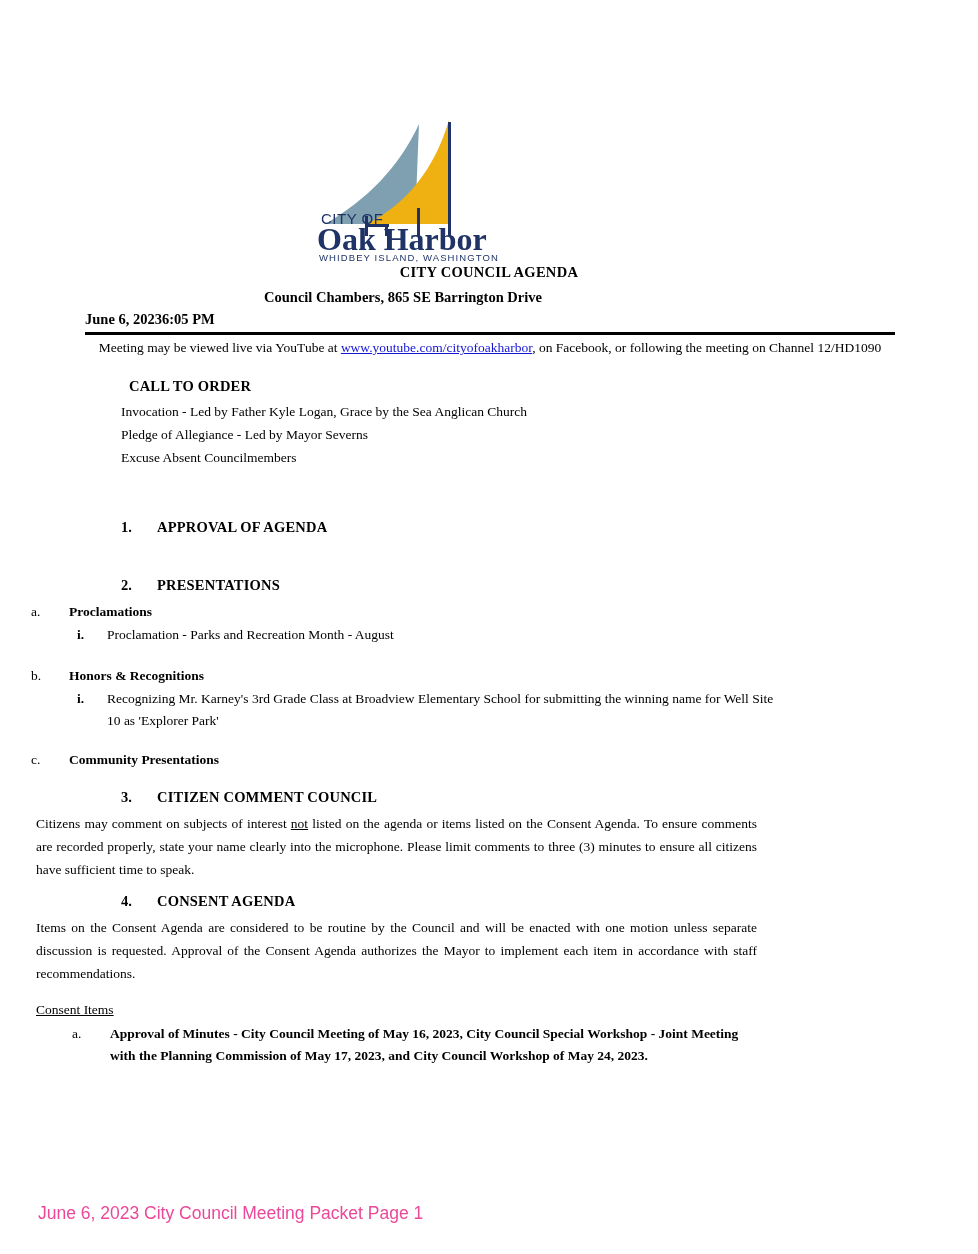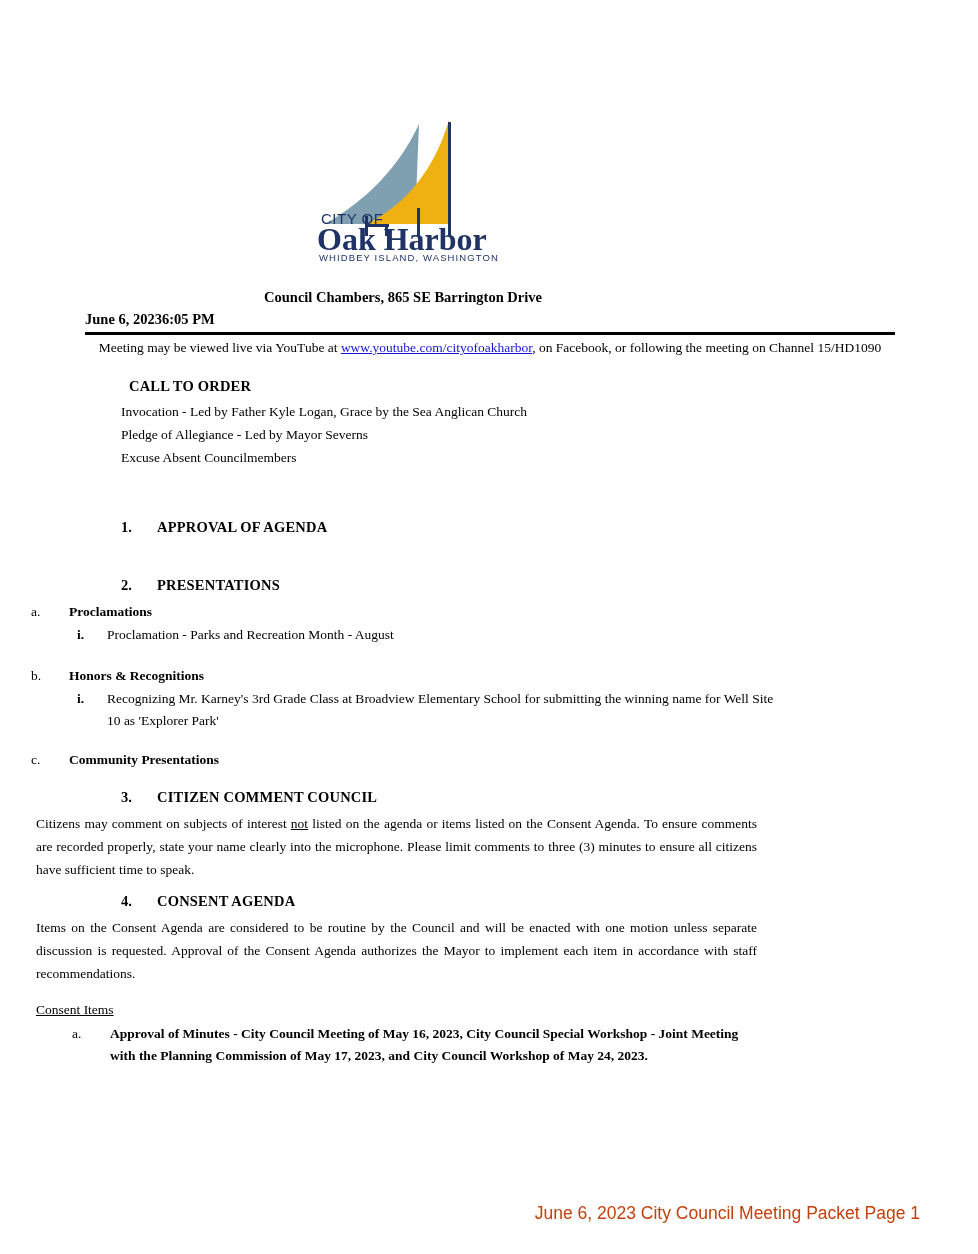--- a/index.html
+++ b/index.html
@@ -165,24 +165,24 @@
     margin-left: 30px;
   }
   .u { text-decoration: underline; }
 
   
   .footer {
     position: absolute;
     left: 0;
     top: 1203px;
     width: 920px;
-    text-align: right;
     font-family: "Liberation Sans", sans-serif;
     font-size: 17.5px;
-    color: #c2410c;
+    color: #ec4899;
+    padding-left: 38px;
   }
 </style>
 </head>
 <body>
 
 <div class="page">
 
   <div class="logo-wrap">
     <div class="logo">
       <svg viewBox="0 0 200 150" xmlns="http://www.w3.org/2000/svg" aria-hidden="true">
@@ -199,32 +199,33 @@
 
         <text x="14" y="112" font-family="'Liberation Sans', sans-serif" font-size="15" fill="#1f3366" letter-spacing="0.5">CITY OF</text>
 
         <text x="10" y="138" font-family="'Liberation Serif', serif" font-size="32" font-weight="bold" fill="#1f3366">Oak Harbor</text>
 
         <text x="12" y="149" font-family="'Liberation Sans', sans-serif" font-size="9.5" fill="#1f3366" letter-spacing="1.1">WHIDBEY ISLAND, WASHINGTON</text>
       </svg>
     </div>
   </div>
 
+  <div class="hdr-title">CITY COUNCIL AGENDA</div>
 
   <div class="hdr-sub">Council Chambers, 865 SE Barrington Drive</div>
 
   <div class="hdr-daterow">
     <span>June 6, 2023</span>
     <span>6:05 PM</span>
   </div>
 
   <div class="rule"></div>
 
   <div class="hdr-note">
-    <span>Meeting may be viewed live via YouTube at </span><a class="link" href="#">www.youtube.com/cityofoakharbor</a><span>, on Facebook, or following the meeting on Channel 15/HD1090</span>
+    <span>Meeting may be viewed live via YouTube at </span><a class="link" href="#">www.youtube.com/cityofoakharbor</a><span>, on Facebook, or following the meeting on Channel 12/HD1090</span>
   </div>
 
   <div class="body-area">
 
     <div class="sec-head call-head">CALL TO ORDER</div>
     <div class="call-line cl1">Invocation - Led by Father Kyle Logan, Grace by the Sea Anglican Church</div>
     <div class="call-line cl2">Pledge of Allegiance - Led by Mayor Severns</div>
     <div class="call-line cl3">Excuse Absent Councilmembers</div>
 
     <div class="item" style="top:141px;">

